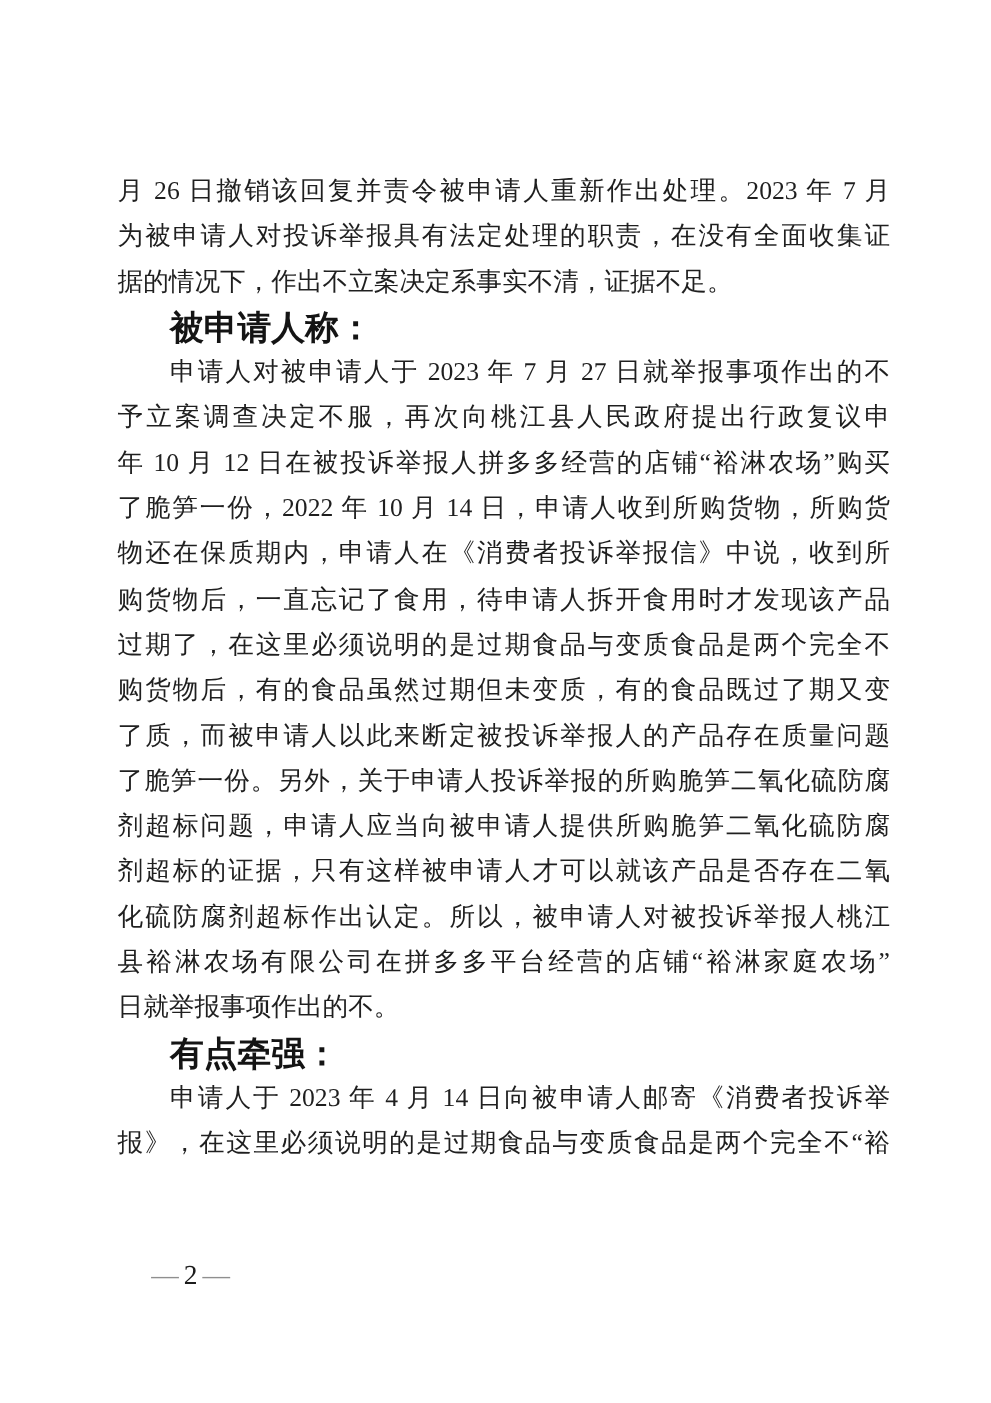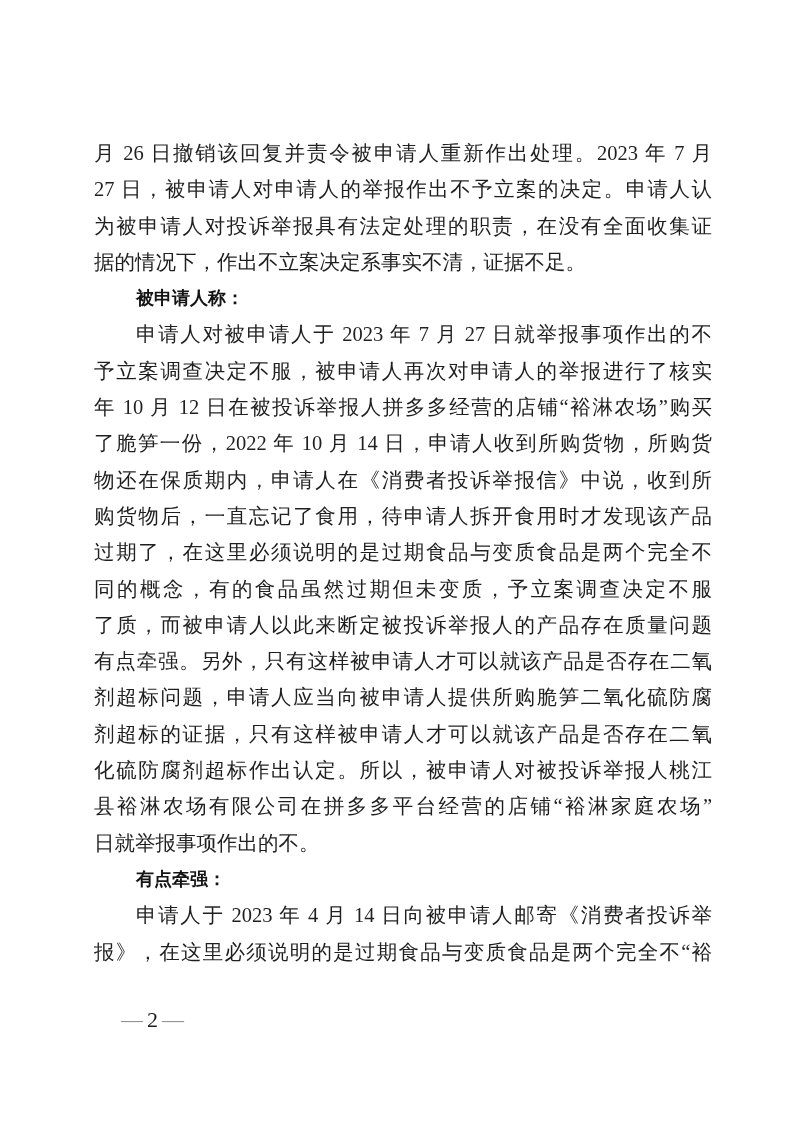--- a/index.html
+++ b/index.html
@@ -30,21 +30,21 @@
     text-align: justify;
     text-align-last: left;
     text-justify: inter-character;
     white-space: normal;
   }
   .line.fill { text-align-last: justify; }
   .line.indent { text-indent: 42px; }
 
   .block.heading .line {
     font-weight: 700;
-    font-size: 18px;
+    font-size: 27px;
     font-family: "Liberation Sans", "DejaVu Sans", sans-serif;
     color: #141414;
   }
 
   .footer {
     position: absolute;
     left: 121px;
     top: 1004px;
     font-size: 22px;
     line-height: 32px;
@@ -54,38 +54,37 @@
   .footer .pagenum { color: #1c1c1c; margin: 0 4px; }
 </style>
 </head>
 <body>
 
 <div class="page">
 
   <main class="doc">
       <section class="block paragraph">
         <div class="line fill">月 26 日撤销该回复并责令被申请人重新作出处理。2023 年 7 月</div>
-        <div class="line fill">27 日，被申请人对申请人的举报作出不予立案的决定。申请人认</div>
         <div class="line fill">为被申请人对投诉举报具有法定处理的职责，在没有全面收集证</div>
         <div class="line">据的情况下，作出不立案决定系事实不清，证据不足。</div>
       </section>
       <section class="block heading">
         <div class="line indent">被申请人称：</div>
       </section>
       <section class="block paragraph">
         <div class="line fill indent">申请人对被申请人于 2023 年 7 月 27 日就举报事项作出的不</div>
-        <div class="line fill">予立案调查决定不服，被申请人再次对申请人的举报进行了核实</div>
+        <div class="line fill">予立案调查决定不服，再次向桃江县人民政府提出行政复议申</div>
         <div class="line fill">年 10 月 12 日在被投诉举报人拼多多经营的店铺“裕淋农场”购买</div>
         <div class="line fill">了脆笋一份，2022 年 10 月 14 日，申请人收到所购货物，所购货</div>
         <div class="line fill">物还在保质期内，申请人在《消费者投诉举报信》中说，收到所</div>
         <div class="line fill">购货物后，一直忘记了食用，待申请人拆开食用时才发现该产品</div>
         <div class="line fill">过期了，在这里必须说明的是过期食品与变质食品是两个完全不</div>
-        <div class="line fill">同的概念，有的食品虽然过期但未变质，予立案调查决定不服</div>
+        <div class="line fill">购货物后，有的食品虽然过期但未变质，有的食品既过了期又变</div>
         <div class="line fill">了质，而被申请人以此来断定被投诉举报人的产品存在质量问题</div>
-        <div class="line fill">有点牵强。另外，只有这样被申请人才可以就该产品是否存在二氧</div>
+        <div class="line fill">了脆笋一份。另外，关于申请人投诉举报的所购脆笋二氧化硫防腐</div>
         <div class="line fill">剂超标问题，申请人应当向被申请人提供所购脆笋二氧化硫防腐</div>
         <div class="line fill">剂超标的证据，只有这样被申请人才可以就该产品是否存在二氧</div>
         <div class="line fill">化硫防腐剂超标作出认定。所以，被申请人对被投诉举报人桃江</div>
         <div class="line fill">县裕淋农场有限公司在拼多多平台经营的店铺“裕淋家庭农场”</div>
         <div class="line">日就举报事项作出的不。</div>
       </section>
       <section class="block heading">
         <div class="line indent">有点牵强：</div>
       </section>
       <section class="block paragraph">

